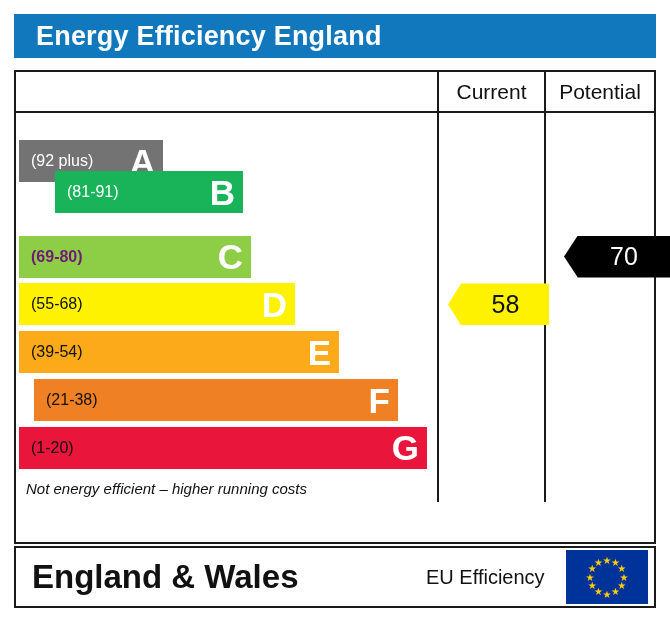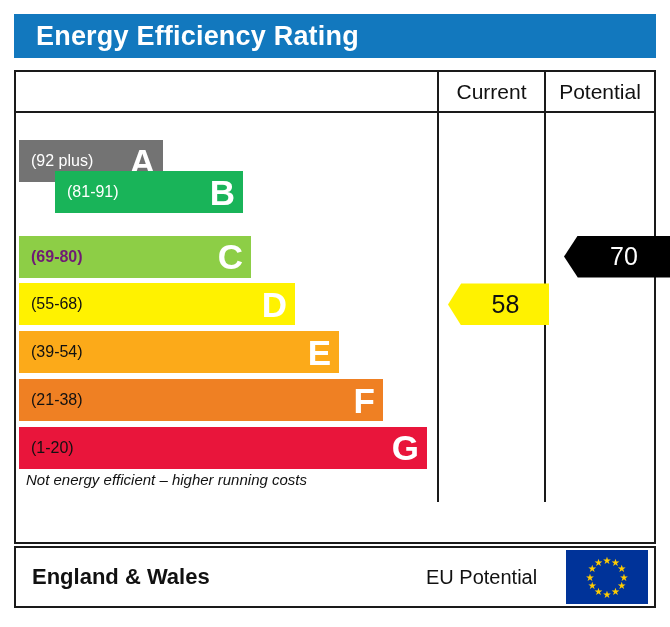--- a/index.html
+++ b/index.html
@@ -111,21 +111,21 @@
     align-items: center;
     padding-left: 10px;
     box-sizing: border-box;
     white-space: nowrap;
   }
   .caption-top {
     top: 41px;
     height: 27px;
   }
   .caption-bottom {
-    top: 394px;
+    top: 403px;
     height: 27px;
   }
 
   
   .bands {
     position: absolute;
     left: 0;
     top: 68px;
     width: 421px;
     height: 335px;
@@ -190,21 +190,21 @@
     width: 642px;
     height: 62px;
     border: 2px solid #1a1a1a;
     box-sizing: border-box;
   }
   .footer-region {
     position: absolute;
     left: 16px;
     top: 50%;
     transform: translateY(-50%);
-    font-size: 22px;
+    font-size: 33px;
     font-weight: bold;
     color: #111111;
     white-space: nowrap;
     text-align: center;
   }
   .footer-directive {
     position: absolute;
     left: 410px;
     top: 50%;
     transform: translateY(-50%);
@@ -233,21 +233,21 @@
     line-height: 9px;
     text-align: center;
   }
 </style>
 </head>
 <body>
 
 <div id="epc">
 
   <div class="banner">
-    <div class="banner-text">Energy Efficiency Rating</div>
+    <div class="banner-text">Energy Efficiency England</div>
   </div>
 
   <div class="frame">
 
     <div class="hdr-row">
       <div class="hdr-cell hdr-potential">Potential</div>
       <div class="hdr-cell hdr-current">Current</div>
     </div>
 
     <div class="vline vline-a"></div>
@@ -268,21 +268,21 @@
           <span class="band-letter">C</span>
         </div>
         <div class="band" style="top: 143.4px; width: 276px; background: rgb(255, 242, 0);">
           <span class="band-range" style="color: rgb(17, 17, 17);">(55-68)</span>
           <span class="band-letter">D</span>
         </div>
         <div class="band" style="top: 191.2px; width: 320px; background: rgb(252, 170, 25);">
           <span class="band-range" style="color: rgb(17, 17, 17);">(39-54)</span>
           <span class="band-letter">E</span>
         </div>
-        <div class="band" style="top: 239px; width: 364px; background: rgb(239, 128, 35);">
+        <div class="band" style="top: 239px; width: 364px; background: rgb(239, 128, 35); margin-left: 15px;">
           <span class="band-range" style="color: rgb(17, 17, 17);">(21-38)</span>
           <span class="band-letter">F</span>
         </div>
         <div class="band" style="top: 286.8px; width: 408px; background: rgb(233, 21, 59);">
           <span class="band-range" style="color: rgb(17, 17, 17);">(1-20)</span>
           <span class="band-letter">G</span>
         </div>
       </div>
 
     <div class="caption caption-bottom">Not energy efficient – higher running costs</div>
@@ -291,21 +291,21 @@
       <span>58</span>
     </div>
     <div class="arrow arrow-potential" style="background: #000000; color: rgb(255, 255, 255); top: 163.6px;">
       <span>70</span>
     </div>
   </div>
 
   <div class="footer">
     <div class="footer-region">England &amp; Wales</div>
     <div class="footer-directive">
-      <div>EU Potential</div>
+      <div>EU Efficiency</div>
     </div>
     <div class="eu-flag">
         <span class="eu-star" style="left: 36.5px; top: 5.5px; color: rgb(255, 204, 0);">★</span>
         <span class="eu-star" style="left: 45px; top: 7.77757px; color: rgb(255, 204, 0);">★</span>
         <span class="eu-star" style="left: 51.2224px; top: 14px; color: rgb(255, 204, 0);">★</span>
         <span class="eu-star" style="left: 53.5px; top: 22.5px; color: rgb(255, 204, 0);">★</span>
         <span class="eu-star" style="left: 51.2224px; top: 31px; color: rgb(255, 204, 0);">★</span>
         <span class="eu-star" style="left: 45px; top: 37.2224px; color: rgb(255, 204, 0);">★</span>
         <span class="eu-star" style="left: 36.5px; top: 39.5px; color: rgb(255, 204, 0);">★</span>
         <span class="eu-star" style="left: 28px; top: 37.2224px; color: rgb(255, 204, 0);">★</span>

